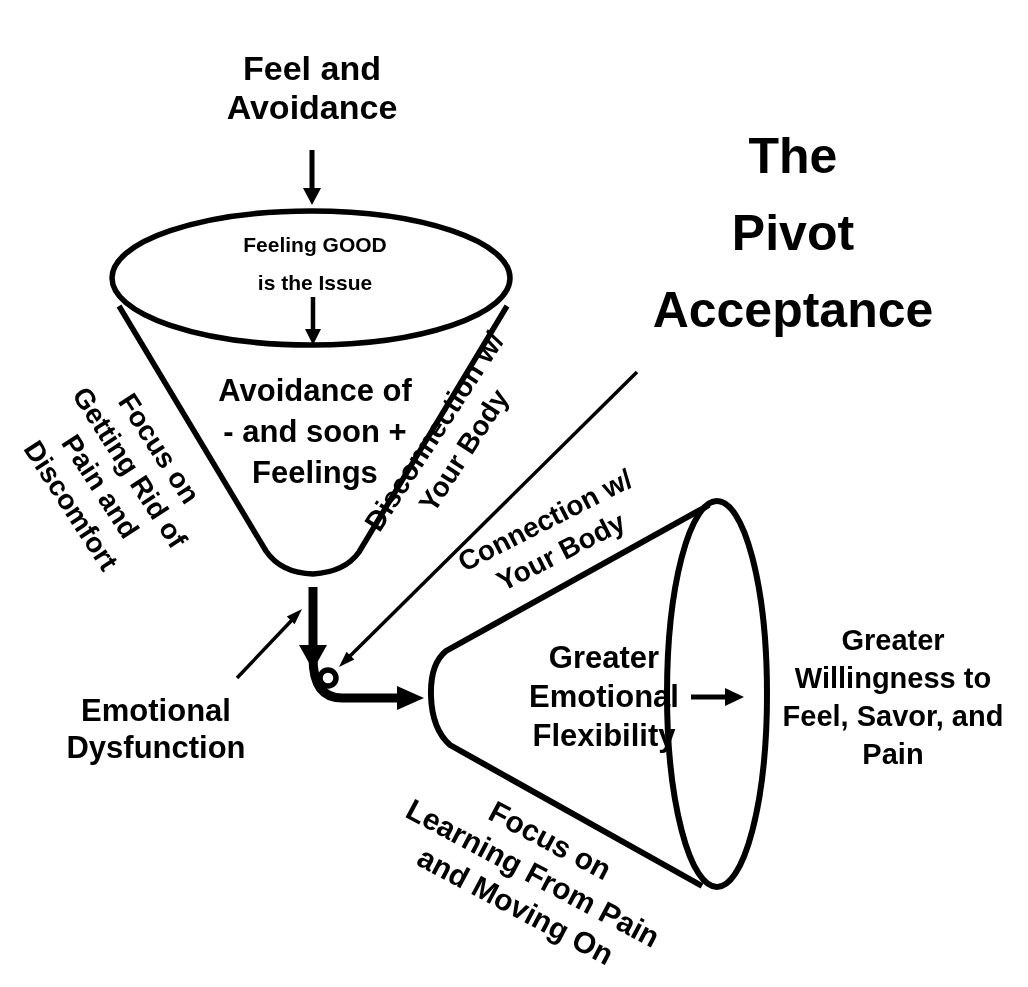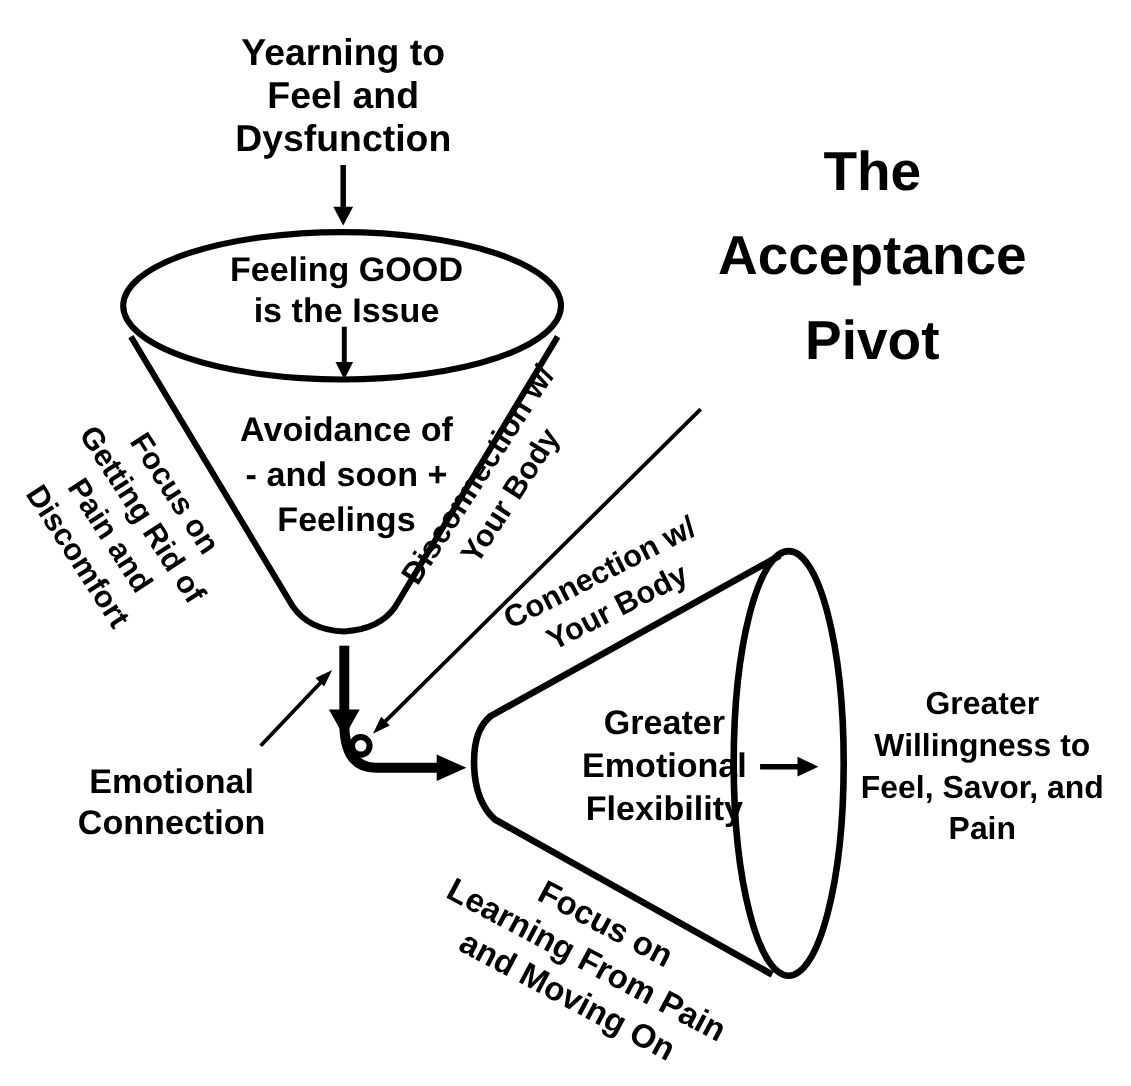--- a/index.html
+++ b/index.html
@@ -18,21 +18,21 @@
     font-weight: bold;
     text-align: center;
     white-space: nowrap;
     transform: translate(-50%, -50%);
     line-height: 1.25;
   }
   .lbl div { white-space: nowrap; }
 
   .top-label      { left: 312px; top: 88px;  font-size: 34px; line-height: 39px; }
   .title          { left: 793px; top: 233px; font-size: 50px; line-height: 77px; }
-  .mouth-label    { left: 315px; top: 264px; font-size: 31px; line-height: 38px; }
+  .mouth-label    { left: 315px; top: 264px; font-size: 21px; line-height: 38px; }
   .body-label     { left: 315px; top: 431px; font-size: 31px; line-height: 41px; }
   .side-left-label  { left: 115px; top: 477px; font-size: 28px; line-height: 35px;
                       transform: translate(-50%,-50%) rotate(57deg); }
   .side-right-label { left: 449px; top: 441px; font-size: 28px; line-height: 35px;
                       transform: translate(-50%,-50%) rotate(-57deg); }
   .emotional-label  { left: 156px; top: 729px; font-size: 31px; line-height: 37px; }
   .connection-label { left: 553px; top: 536px; font-size: 28px; line-height: 35px;
                       transform: translate(-50%,-50%) rotate(-27deg); }
   .f2-body-label    { left: 604px; top: 696px; font-size: 31px; line-height: 39px; }
   .outcome-label    { left: 893px; top: 697px; font-size: 29px; line-height: 38px; }
@@ -91,29 +91,28 @@
       <ellipse class="ink-stroke" cx="717" cy="694" rx="50" ry="193" stroke-width="6" fill="#ffffff"></ellipse>
     </g>
 
     <g>
       <line class="ink-stroke" x1="691" y1="697" x2="726" y2="697" stroke-width="5"></line>
       <polygon class="ink-fill" points="744,697 725,688 725,706"></polygon>
     </g>
   </svg>
 
   <div class="lbl top-label">
-    <div>Yearning to</div>
     <div>Feel and</div>
-    <div>Dysfunction</div>
+    <div>Avoidance</div>
   </div>
 
   <div class="lbl title">
     <div>The</div>
+    <div>Pivot</div>
     <div>Acceptance</div>
-    <div>Pivot</div>
   </div>
 
   <div class="lbl mouth-label">
     <div>Feeling GOOD</div>
     <div>is the Issue</div>
   </div>
 
   <div class="lbl body-label">
     <div>Avoidance of</div>
     <div>- and soon +</div>
@@ -127,21 +126,21 @@
     <div>Discomfort</div>
   </div>
 
   <div class="lbl side-right-label">
     <div>Disconnection w/</div>
     <div>Your Body</div>
   </div>
 
   <div class="lbl emotional-label">
     <div>Emotional</div>
-    <div>Connection</div>
+    <div>Dysfunction</div>
   </div>
 
   <div class="lbl connection-label">
     <div>Connection w/</div>
     <div>Your Body</div>
   </div>
 
   <div class="lbl f2-body-label">
     <div>Greater</div>
     <div>Emotional</div>

